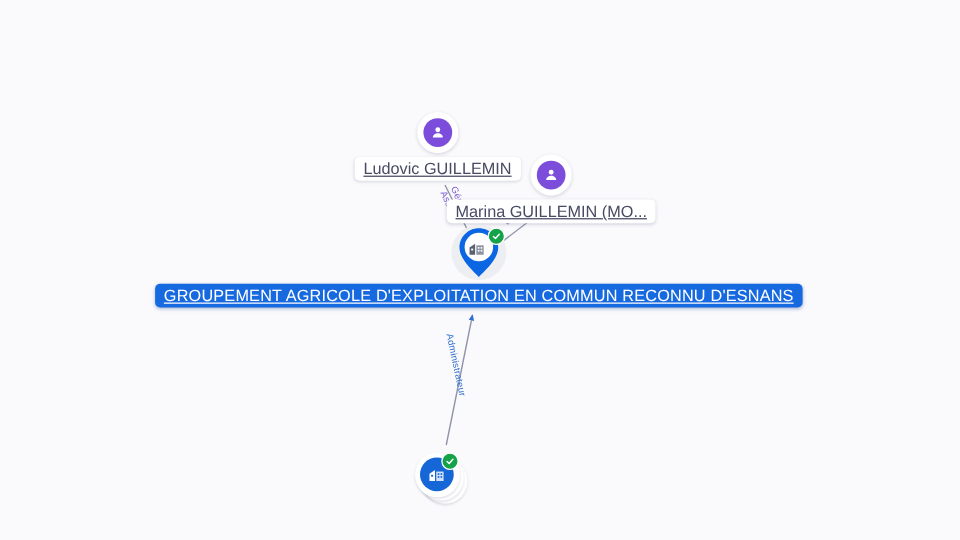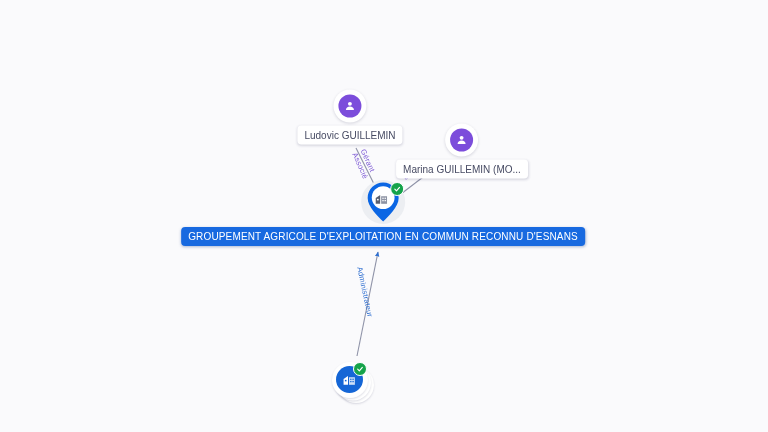--- a/index.html
+++ b/index.html
@@ -124,26 +124,27 @@
     justify-content: center;
     box-sizing: border-box;
   }
   .badge-check svg { display: block; }
 
   
   .node-label {
     margin-top: 3px;
     background: #ffffff;
     color: #474b63;
-    font-size: 10px;
+    font-size: 13px;
     line-height: 13px;
     padding: 3px 7px;
     border-radius: 4px;
     white-space: nowrap;
     box-shadow: 0 1px 2.5px rgba(40, 40, 80, 0.16);
+    text-decoration: underline;
   }
   .node-label.selected {
     background: #1769e0;
     color: #ffffff;
     letter-spacing: .15px;
     box-shadow: 0 1px 3px rgba(20, 60, 140, 0.35);
   }
 
   
   .edge-label {
@@ -199,21 +200,21 @@
       <div class="person-disc">
         <svg width="13" height="13" viewBox="0 0 24 24" fill="#ffffff">
           <circle cx="12" cy="8" r="3.6"></circle>
           <path d="M4.6 19.5c0-4.1 3.3-6.4 7.4-6.4s7.4 2.3 7.4 6.4z"></path>
         </svg>
       </div>
     </div>
     <div class="node-label">Ludovic GUILLEMIN</div>
   </div>
 
-  <div class="node" style="left:462px; top:151px;align-items:center;">
+  <div class="node" style="left:441px; top:151px;align-items:center;">
     <div class="person-ring">
       <div class="person-disc">
         <svg width="13" height="13" viewBox="0 0 24 24" fill="#ffffff">
           <circle cx="12" cy="8" r="3.6"></circle>
           <path d="M4.6 19.5c0-4.1 3.3-6.4 7.4-6.4s7.4 2.3 7.4 6.4z"></path>
         </svg>
       </div>
     </div>
     <div class="node-label">Marina GUILLEMIN (MO...</div>
   </div>

